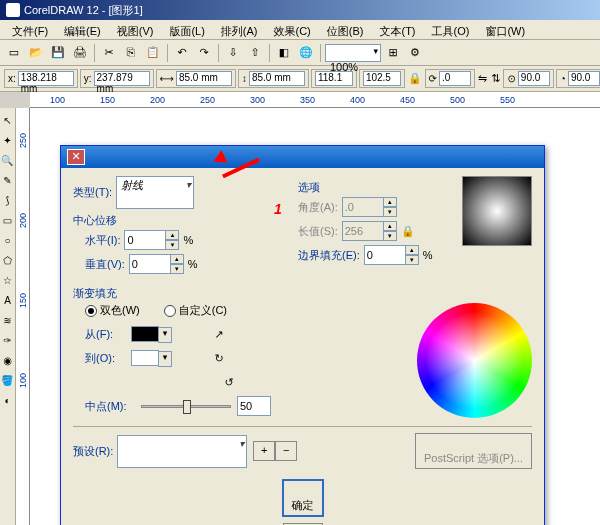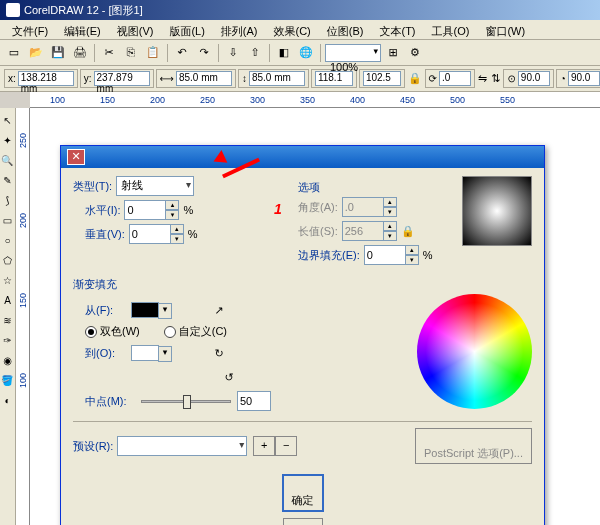--- a/index.html
+++ b/index.html
@@ -36,21 +36,21 @@
 
 .dialog { position: absolute; left: 60px; top: 145px; width: 485px; background: #ece9d8; border: 1px solid #0831d9; box-shadow: 2px 2px 6px rgba(0,0,0,.4); }
 .dialog-title { background: linear-gradient(to bottom, #3c8cde, #0a5bc4); color: #fff; padding: 3px 6px; display: flex; align-items: center; height: 22px; }
 .dialog-title .t { flex: 1; font-weight: bold; }
 .dialog-title .close { width: 18px; height: 16px; background: #c75050; border: 1px solid #fff; color: #fff; text-align: center; line-height: 13px; cursor: pointer; }
 .dialog-body { padding: 8px 12px; }
 
 .row { display: flex; align-items: center; margin-bottom: 4px; }
 .label { color: #003399; margin-right: 4px; }
 .label.gray { color: #888; }
-.combo { border: 1px solid #7f9db9; background: #fff; height: 20px; padding: 1px 16px 1px 4px; position: relative; cursor: pointer; }
+.combo { border: 1px solid #7f9db9; background: #fff; height: 33px; padding: 1px 16px 1px 4px; position: relative; cursor: pointer; font-style: italic; }
 .combo::after { content: "▾"; position: absolute; right: 2px; top: 2px; font-size: 10px; color: #444; }
 .num-input { width: 42px; height: 20px; border: 1px solid #7f9db9; background: #fff; padding: 0 2px; }
 .num-input.disabled { background: #ece9d8; color: #888; }
 .spin2 { display: flex; flex-direction: column; margin-left: -1px; }
 .spin2 span { width: 14px; height: 10px; border: 1px solid #7f9db9; background: #ece9d8; font-size: 7px; text-align: center; line-height: 7px; cursor: pointer; }
 
 .group-title { color: #003399; margin: 4px 0 2px; }
 .indent { margin-left: 12px; }
 
 .preview { width: 70px; height: 70px; border: 1px solid #888; background: radial-gradient(circle at center, #fff 0%, #000 100%); }
@@ -215,20 +215,21 @@
   <div class="dialog-body">
 
     <div style="display:flex; gap:14px;">
 
       <div style="flex:1;">
         <div class="row">
           <span class="label">类型(T):</span>
           <span class="combo" style="width:78px">射线</span>
         </div>
 
+        <div class="group-title">中心位移</div>
         <div class="row indent">
           <span class="label">水平(I):</span>
           <input class="num-input" value="0" style="">
           <span class="spin2">
               <span>▴</span>
               <span>▾</span>
             </span>
           <span style="margin-left:4px">%</span>
         </div>
         <div class="row indent">
@@ -272,32 +273,32 @@
         </div>
       </div>
 
       <div class="preview"></div>
     </div>
 
     <div class="group-title" style="margin-top:8px">渐变填充</div>
     <div style="display:flex; gap:16px;">
 
       <div style="flex:1;">
+        <div class="row indent">
+          <span class="radio checked"></span>
+          <span>双色(W)</span>
+          <span style="width:24px"></span>
+          <span class="radio"></span>
+          <span>自定义(C)</span>
+        </div>
         <div class="row indent" style="margin-top:6px">
           <span class="label" style="width:42px">从(F):</span>
           <span class="color-swatch black"></span>
           <span style="width:50px"></span>
           <span class="tb-btn">↗</span>
-        </div>
-        <div class="row indent">
-          <span class="radio checked"></span>
-          <span>双色(W)</span>
-          <span style="width:24px"></span>
-          <span class="radio"></span>
-          <span>自定义(C)</span>
         </div>
         <div class="row indent">
           <span class="label" style="width:42px">到(O):</span>
           <span class="color-swatch white"></span>
           <span style="width:50px"></span>
           <span class="tb-btn">↻</span>
         </div>
         <div class="row indent">
           <span style="width:42px"></span>
             <span style="width:42px"></span>

